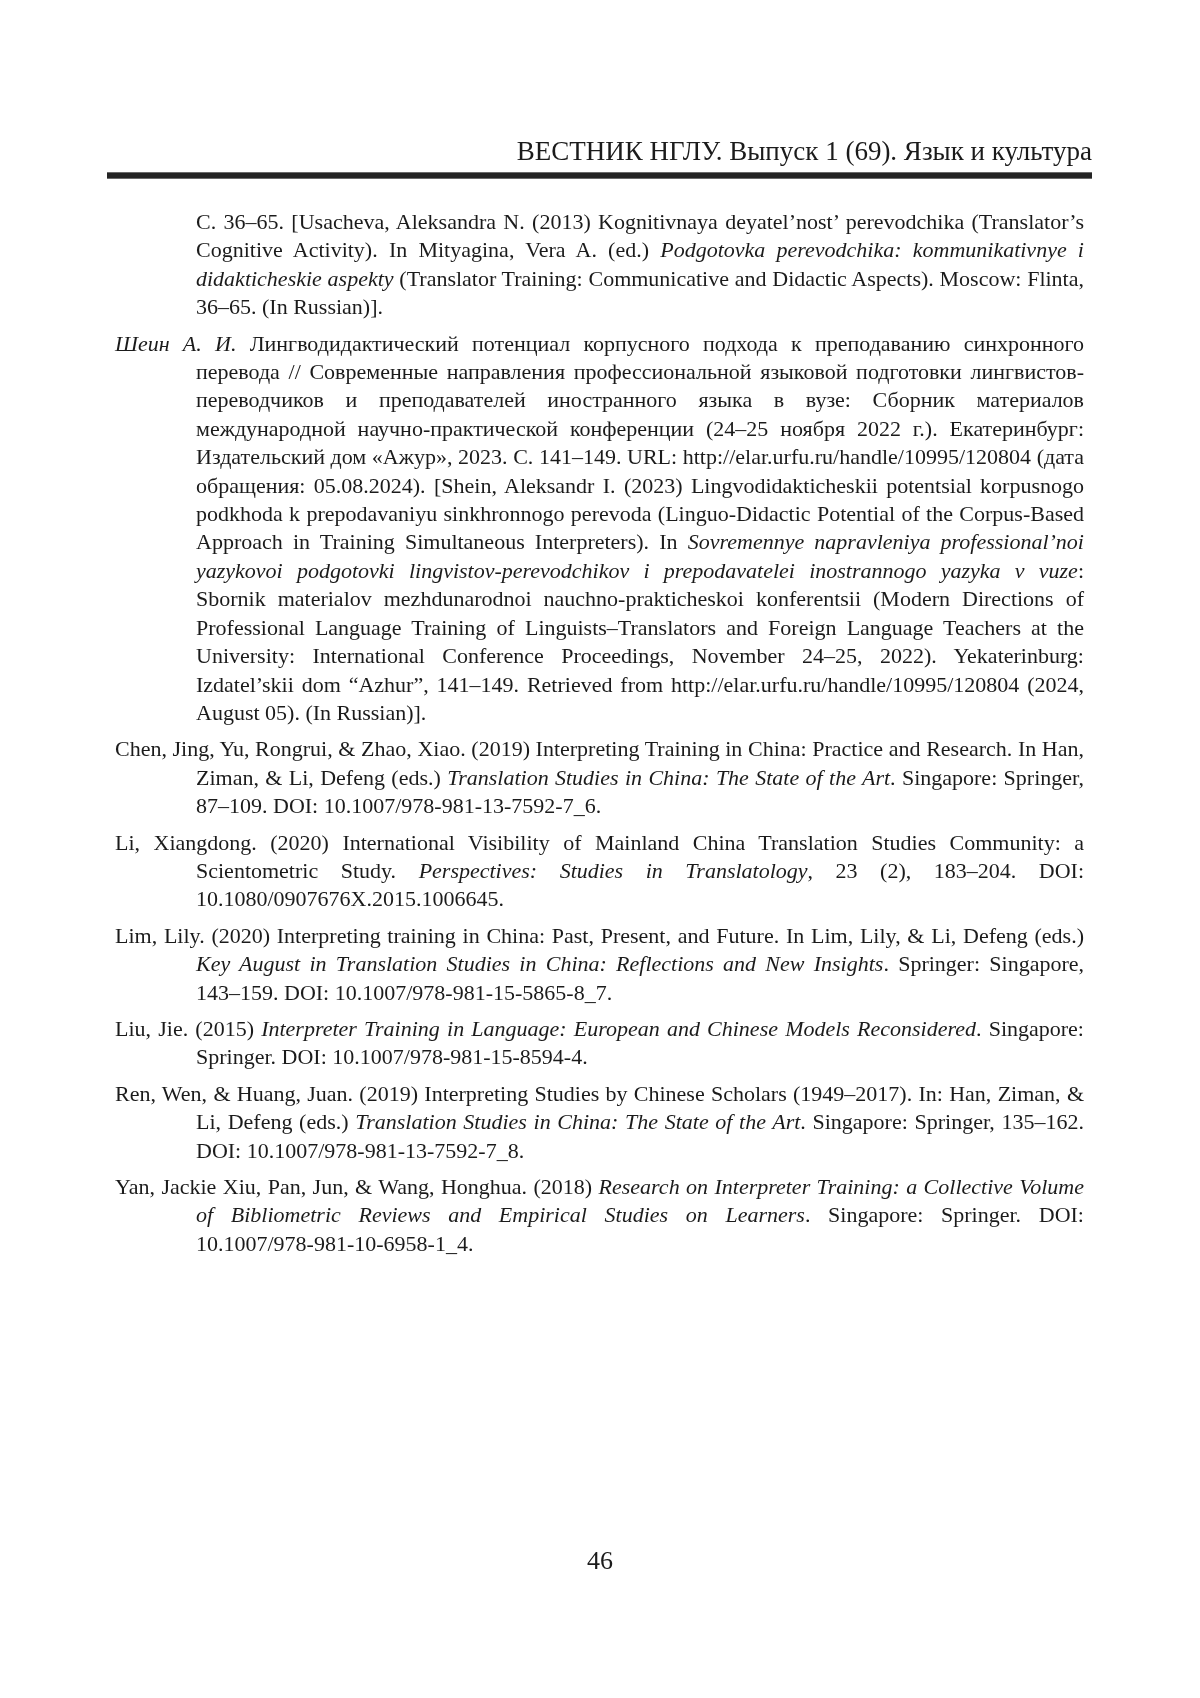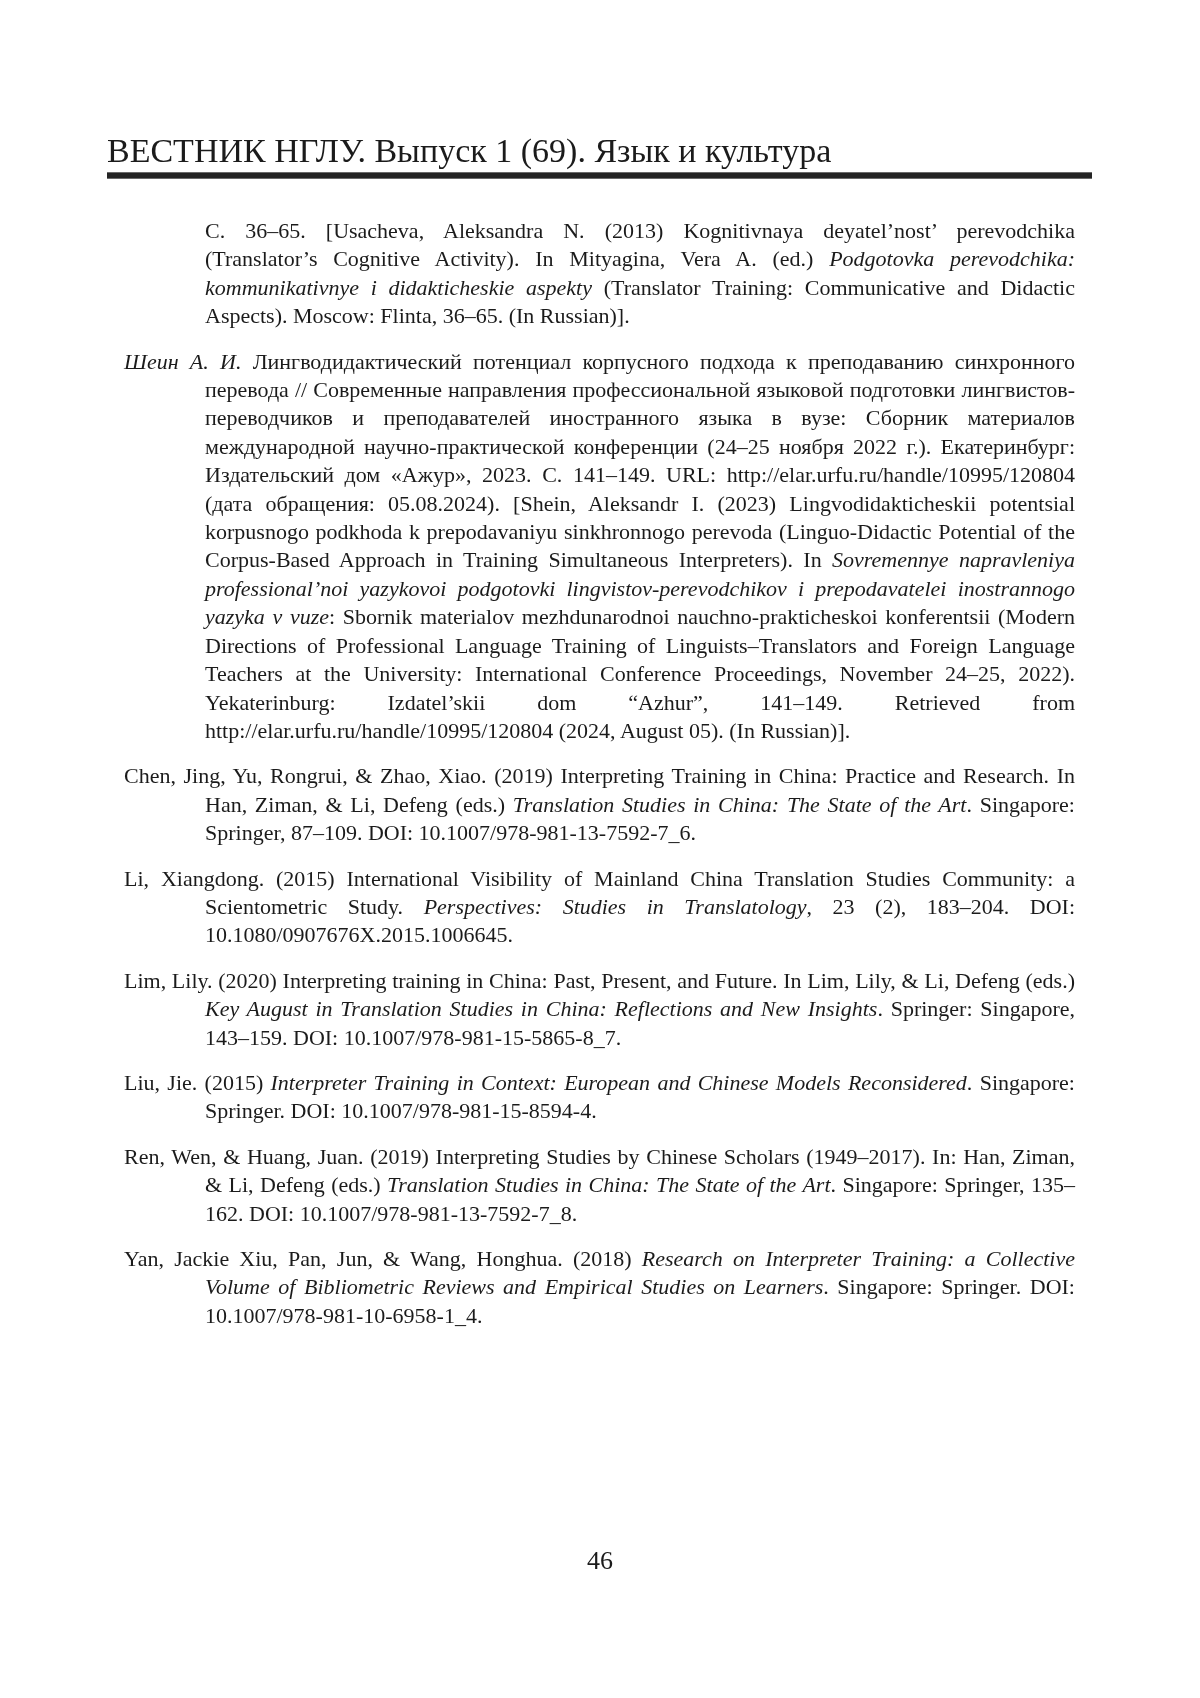--- a/index.html
+++ b/index.html
@@ -13,43 +13,43 @@
     color: #1b1b1b;
     overflow: hidden;
   }
   .header {
     position: absolute;
     left: 107px;
     top: 136px;
     width: 985px;
   }
   .header-title {
-    text-align: left;
-    font-size: 34px;
+    text-align: right;
+    font-size: 27px;
     line-height: 30px;
     white-space: nowrap;
   }
   .header-rule {
     margin-top: 6px;
     height: 5px;
     background: #242424;
     border-top: 1px solid #6a6a6a;
     border-bottom: 1px solid #6a6a6a;
   }
   .refs {
     position: absolute;
     left: 107px;
     top: 200px;
     width: 985px;
     font-size: 22px;
     line-height: 28.4px;
     text-align: justify;
   }
   .ref {
-    margin: 17px;
+    margin: 8px;
     padding-left: 81px;
     text-indent: -81px;
   }
   .ref.cont {
     text-indent: 0;
   }
   .ref i { font-style: italic; }
   .page-number {
     position: absolute;
     top: 1546px;
@@ -65,21 +65,21 @@
 <div class="page">
   <div class="header">
     <div class="header-title">ВЕСТНИК НГЛУ. Выпуск 1 (69). Язык и культура</div>
     <div class="header-rule"></div>
   </div>
 
   <div class="refs" id="refs">
       <p class="ref cont"><span>С. 36–65. [Usacheva, Aleksandra N. (2013) Kognitivnaya deyatel’nost’ perevodchika (Translator’s Cognitive Activity). In Mityagina, Vera A. (ed.) </span><i>Podgotovka perevodchika: kommunikativnye i didakticheskie aspekty</i><span> (Translator Training: Communicative and Didactic Aspects). Moscow: Flinta, 36–65. (In Russian)].</span></p>
       <p class="ref"><i>Шеин А. И. </i><span>Лингводидактический потенциал корпусного подхода к преподаванию синхронного перевода // Современные направления профессиональной языковой подготовки лингвистов-переводчиков и преподавателей иностранного языка в вузе: Сборник материалов международной научно-практической конференции (24–25 ноября 2022 г.). Екатеринбург: Издательский дом «Ажур», 2023. С. 141–149. URL: http://elar.urfu.ru/handle/10995/120804 (дата обращения: 05.08.2024). [Shein, Aleksandr I. (2023) Lingvodidakticheskii potentsial korpusnogo podkhoda k prepodavaniyu sinkhronnogo perevoda (Linguo-Didactic Potential of the Corpus-Based Approach in Training Simultaneous Interpreters). In </span><i>Sovremennye napravleniya professional’noi yazykovoi podgotovki lingvistov-perevodchikov i prepodavatelei inostrannogo yazyka v vuze</i><span>: Sbornik materialov mezhdunarodnoi nauchno-prakticheskoi konferentsii (Modern Directions of Professional Language Training of Linguists–Translators and Foreign Language Teachers at the University: International Conference Proceedings, November 24–25, 2022). Yekaterinburg: Izdatel’skii dom “Azhur”, 141–149. Retrieved from http://elar.urfu.ru/handle/10995/120804 (2024, August 05). (In Russian)].</span></p>
       <p class="ref"><span>Chen, Jing, Yu, Rongrui, &amp; Zhao, Xiao. (2019) Interpreting Training in China: Practice and Research. In Han, Ziman, &amp; Li, Defeng (eds.) </span><i>Translation Studies in China: The State of the Art</i><span>. Singapore: Springer, 87–109. DOI: 10.1007/978-981-13-7592-7_6.</span></p>
-      <p class="ref"><span>Li, Xiangdong. (2015) International Visibility of Mainland China Translation Studies Community: a Scientometric Study. </span><i>Perspectives: Studies in Translatology</i><span>, 23 (2), 183–204. DOI: 10.1080/0907676X.2015.1006645.</span></p>
+      <p class="ref"><span>Li, Xiangdong. (2020) International Visibility of Mainland China Translation Studies Community: a Scientometric Study. </span><i>Perspectives: Studies in Translatology</i><span>, 23 (2), 183–204. DOI: 10.1080/0907676X.2015.1006645.</span></p>
       <p class="ref"><span>Lim, Lily. (2020) Interpreting training in China: Past, Present, and Future. In Lim, Lily, &amp; Li, Defeng (eds.) </span><i>Key August in Translation Studies in China: Reflections and New Insights</i><span>. Springer: Singapore, 143–159. DOI: 10.1007/978-981-15-5865-8_7.</span></p>
-      <p class="ref"><span>Liu, Jie. (2015) </span><i>Interpreter Training in Context: European and Chinese Models Reconsidered</i><span>. Singapore: Springer. DOI: 10.1007/978-981-15-8594-4.</span></p>
+      <p class="ref"><span>Liu, Jie. (2015) </span><i>Interpreter Training in Language: European and Chinese Models Reconsidered</i><span>. Singapore: Springer. DOI: 10.1007/978-981-15-8594-4.</span></p>
       <p class="ref"><span>Ren, Wen, &amp; Huang, Juan. (2019) Interpreting Studies by Chinese Scholars (1949–2017). In: Han, Ziman, &amp; Li, Defeng (eds.) </span><i>Translation Studies in China: The State of the Art</i><span>. Singapore: Springer, 135–162. DOI: 10.1007/978-981-13-7592-7_8.</span></p>
       <p class="ref"><span>Yan, Jackie Xiu, Pan, Jun, &amp; Wang, Honghua. (2018) </span><i>Research on Interpreter Training: a Collective Volume of Bibliometric Reviews and Empirical Studies on Learners</i><span>. Singapore: Springer. DOI: 10.1007/978-981-10-6958-1_4.</span></p>
     </div>
 
   <div class="page-number">46</div>
 </div>
 
 </body></html>

